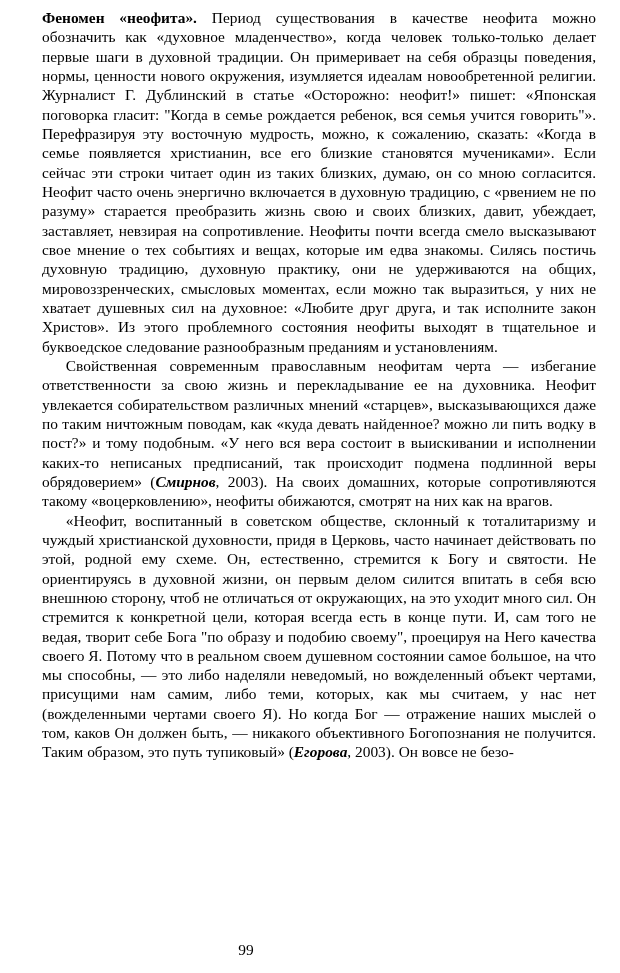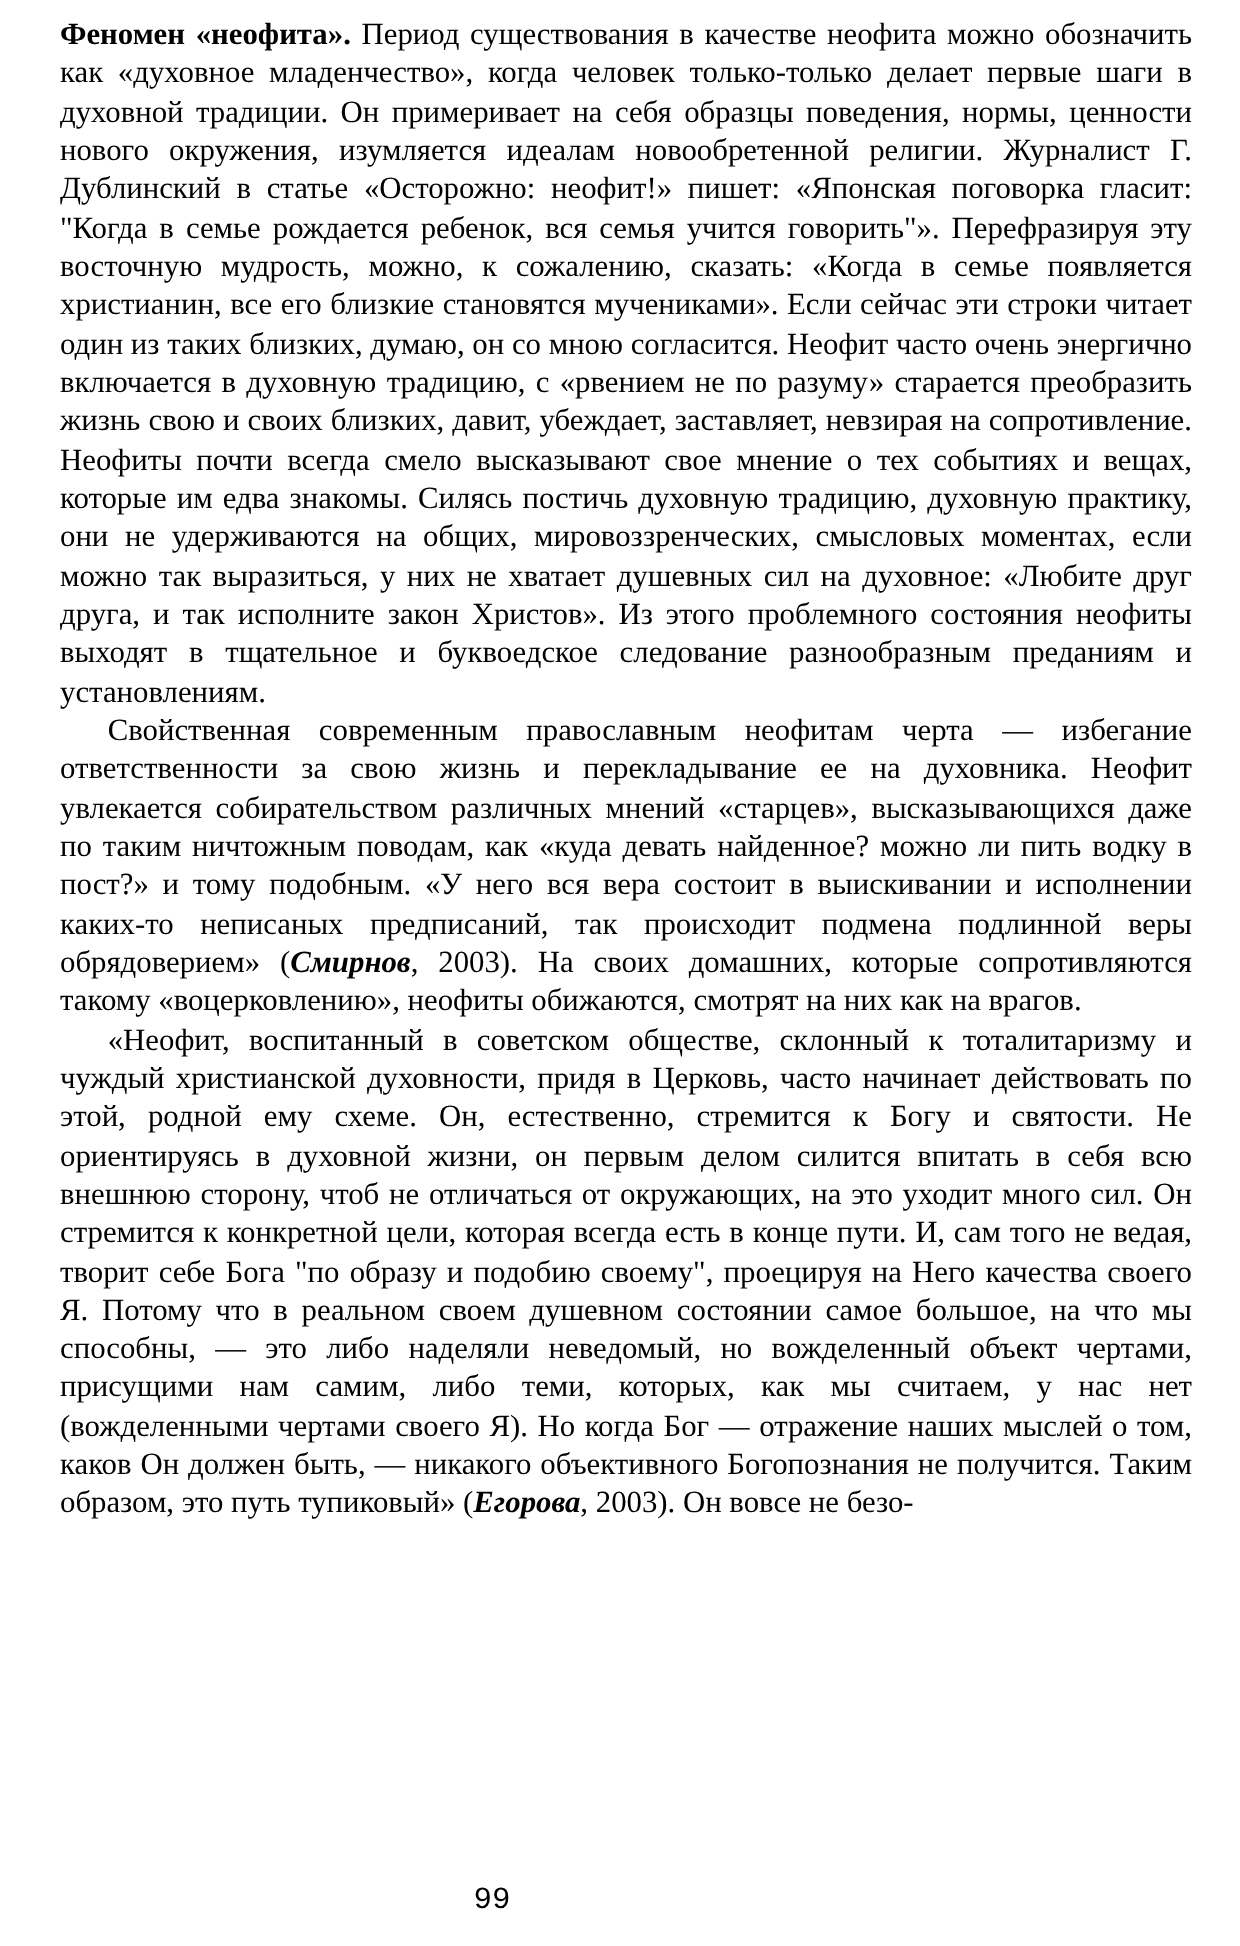--- a/index.html
+++ b/index.html
@@ -12,21 +12,21 @@
     height: 973px;
     font-family: "Liberation Serif", "DejaVu Serif", serif;
     color: #000000;
     position: relative;
     overflow: hidden;
   }
   .page {
     width: 620px;
     height: 973px;
     box-sizing: border-box;
-    padding: 8px 24px 0 30px;
+    padding: 8px 24px 0 42px;
     position: relative;
   }
   .body-text {
     font-size: 15.4px;
     line-height: 1.255;
     text-align: justify;
     text-justify: inter-word;
     hyphens: manual;
   }
   p.para {
@@ -44,21 +44,21 @@
     font-style: italic;
     font-weight: bold;
   }
   .folio {
     position: absolute;
     bottom: 14px;
     left: 0;
     width: 492px;
     text-align: center;
     font-size: 15.4px;
-    font-family: Liberation Mono, monospace;
+    font-family: Liberation Serif, serif;
   }
 </style>
 </head>
 <body>
 
 <div class="page">
   <div class="body-text">
 
     <p class="para first"><span class="bold">Феномен «неофита».</span><span> Период существования в качестве неофита можно обозначить как «духовное младенчество», когда человек только-только делает первые шаги в духовной традиции. Он примеривает на себя образцы поведения, нормы, ценности нового окружения, изумляется идеалам новообретенной религии. Журналист Г. Дублинский в статье «Осторожно: неофит!» пишет: «Японская поговорка гласит: "Когда в семье рождается ребенок, вся семья учится говорить"». Перефразируя эту восточную мудрость, можно, к сожалению, сказать: «Когда в семье появляется христианин, все его близкие становятся мучениками». Если сейчас эти строки читает один из таких близких, думаю, он со мною согласится. Неофит часто очень энергично включается в духовную традицию, с «рвением не по разуму» старается преобразить жизнь свою и своих близких, давит, убеждает, заставляет, невзирая на сопротивление. Неофиты почти всегда смело высказывают свое мнение о тех событиях и вещах, которые им едва знакомы. Силясь постичь духовную традицию, духовную практику, они не удерживаются на общих, мировоззренческих, смысловых моментах, если можно так выразиться, у них не хватает душевных сил на духовное: «Любите друг друга, и так исполните закон Христов». Из этого проблемного состояния неофиты выходят в тщательное и буквоедское следование разнообразным преданиям и установлениям.</span></p>
 

